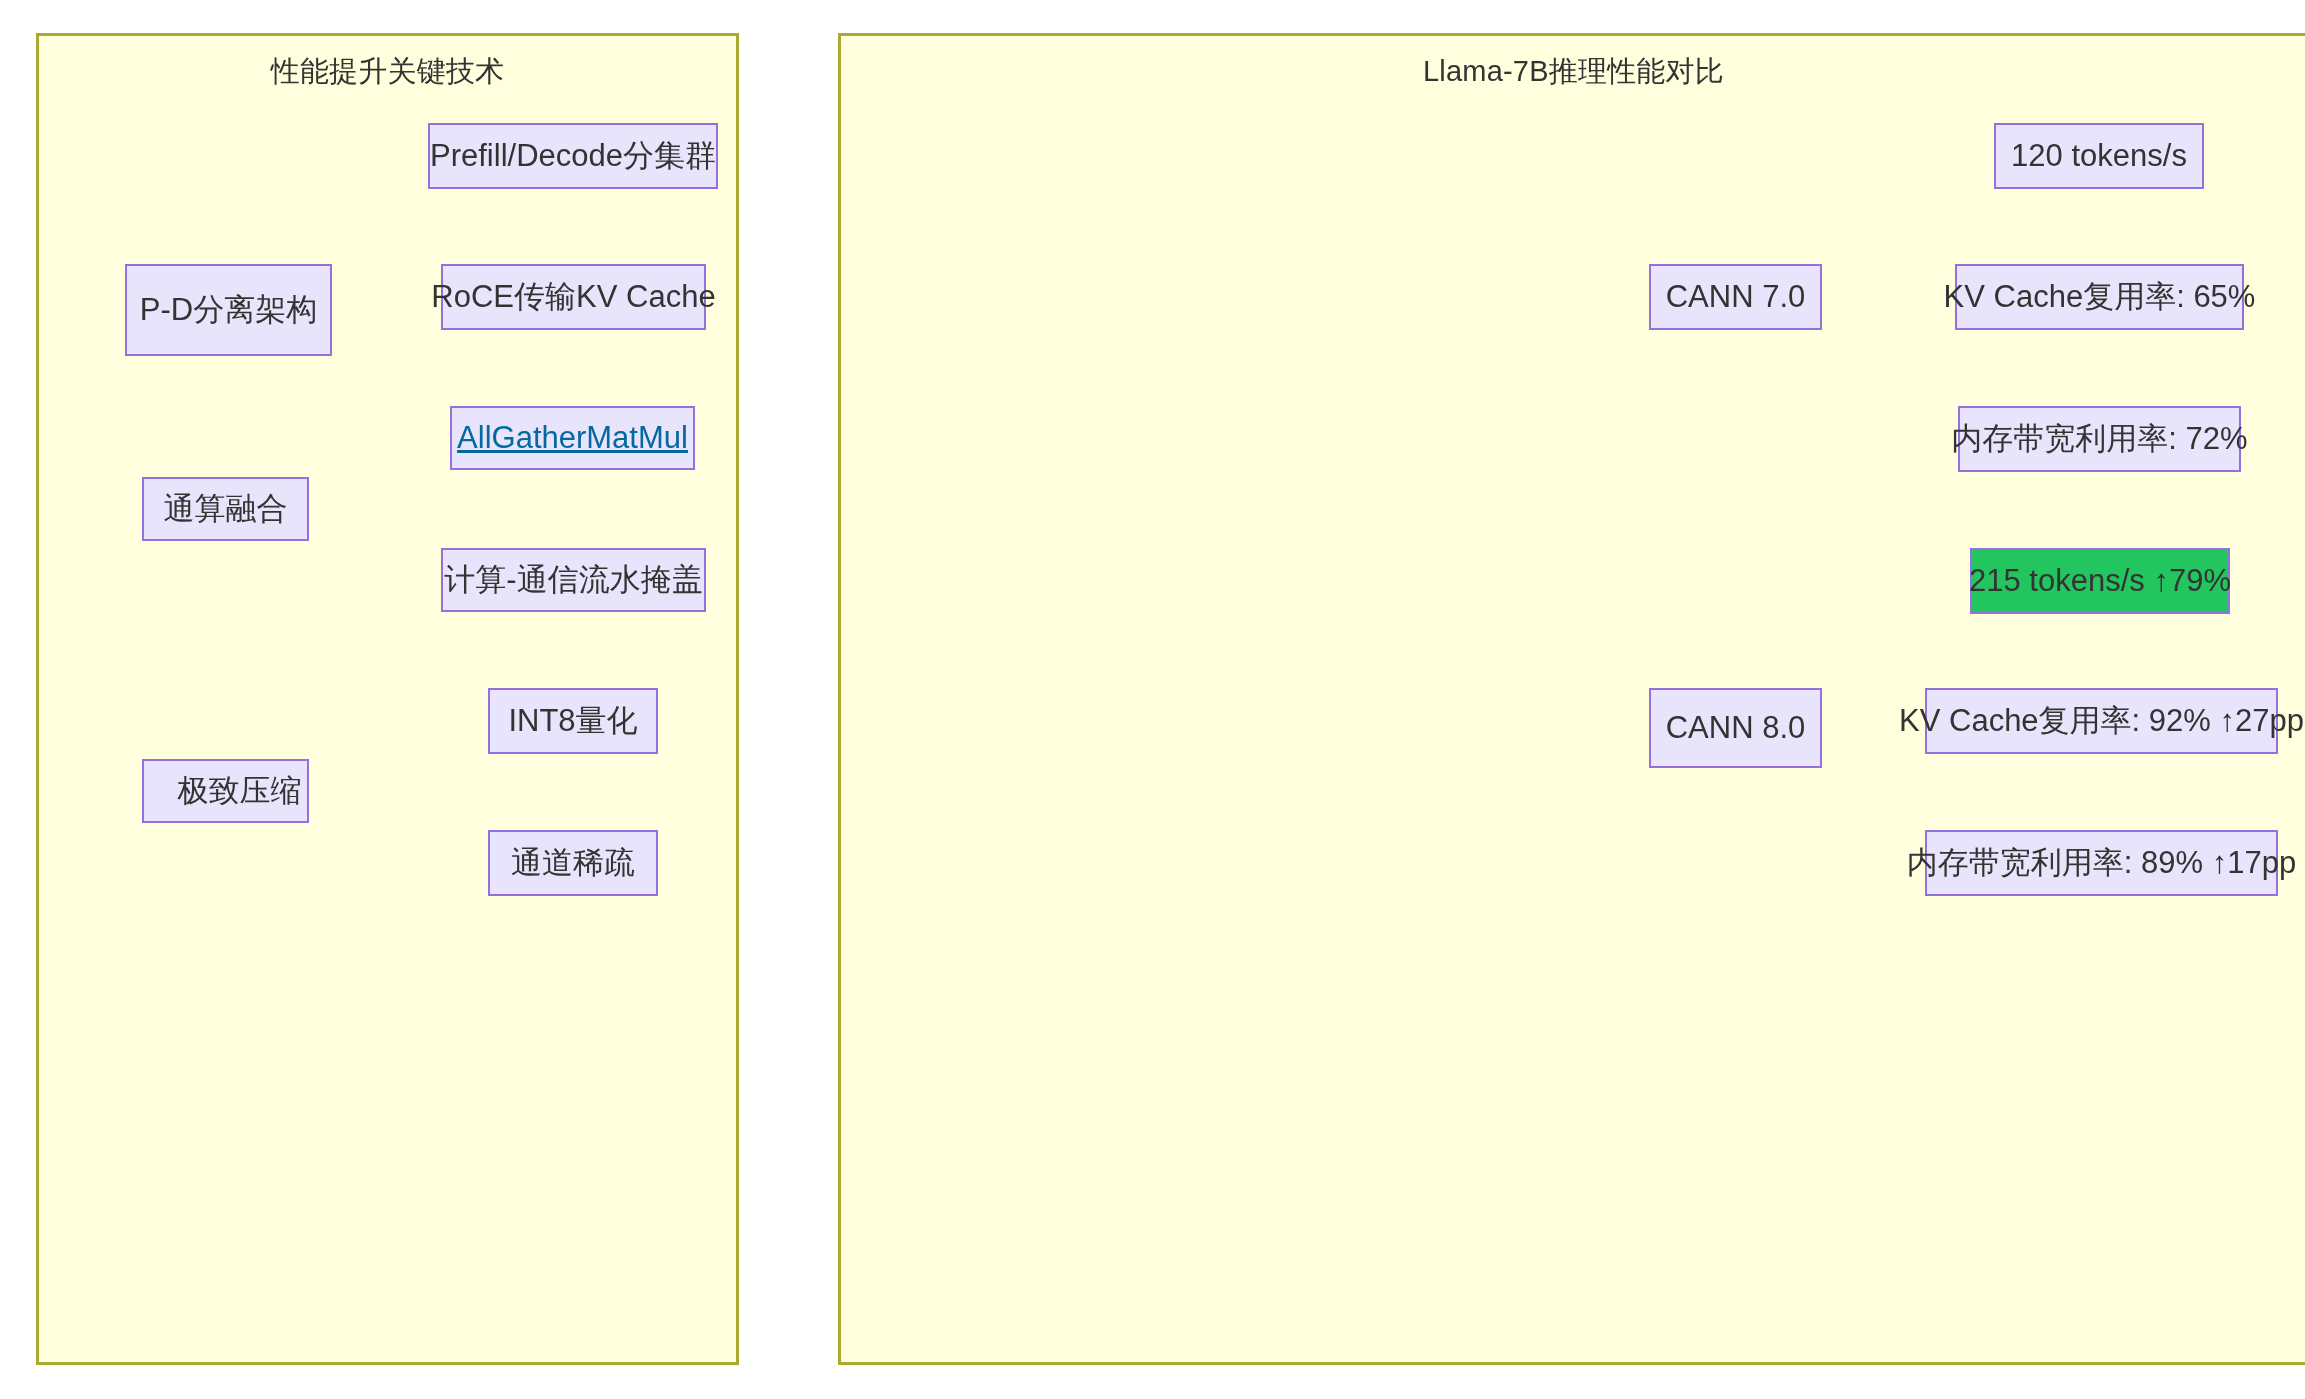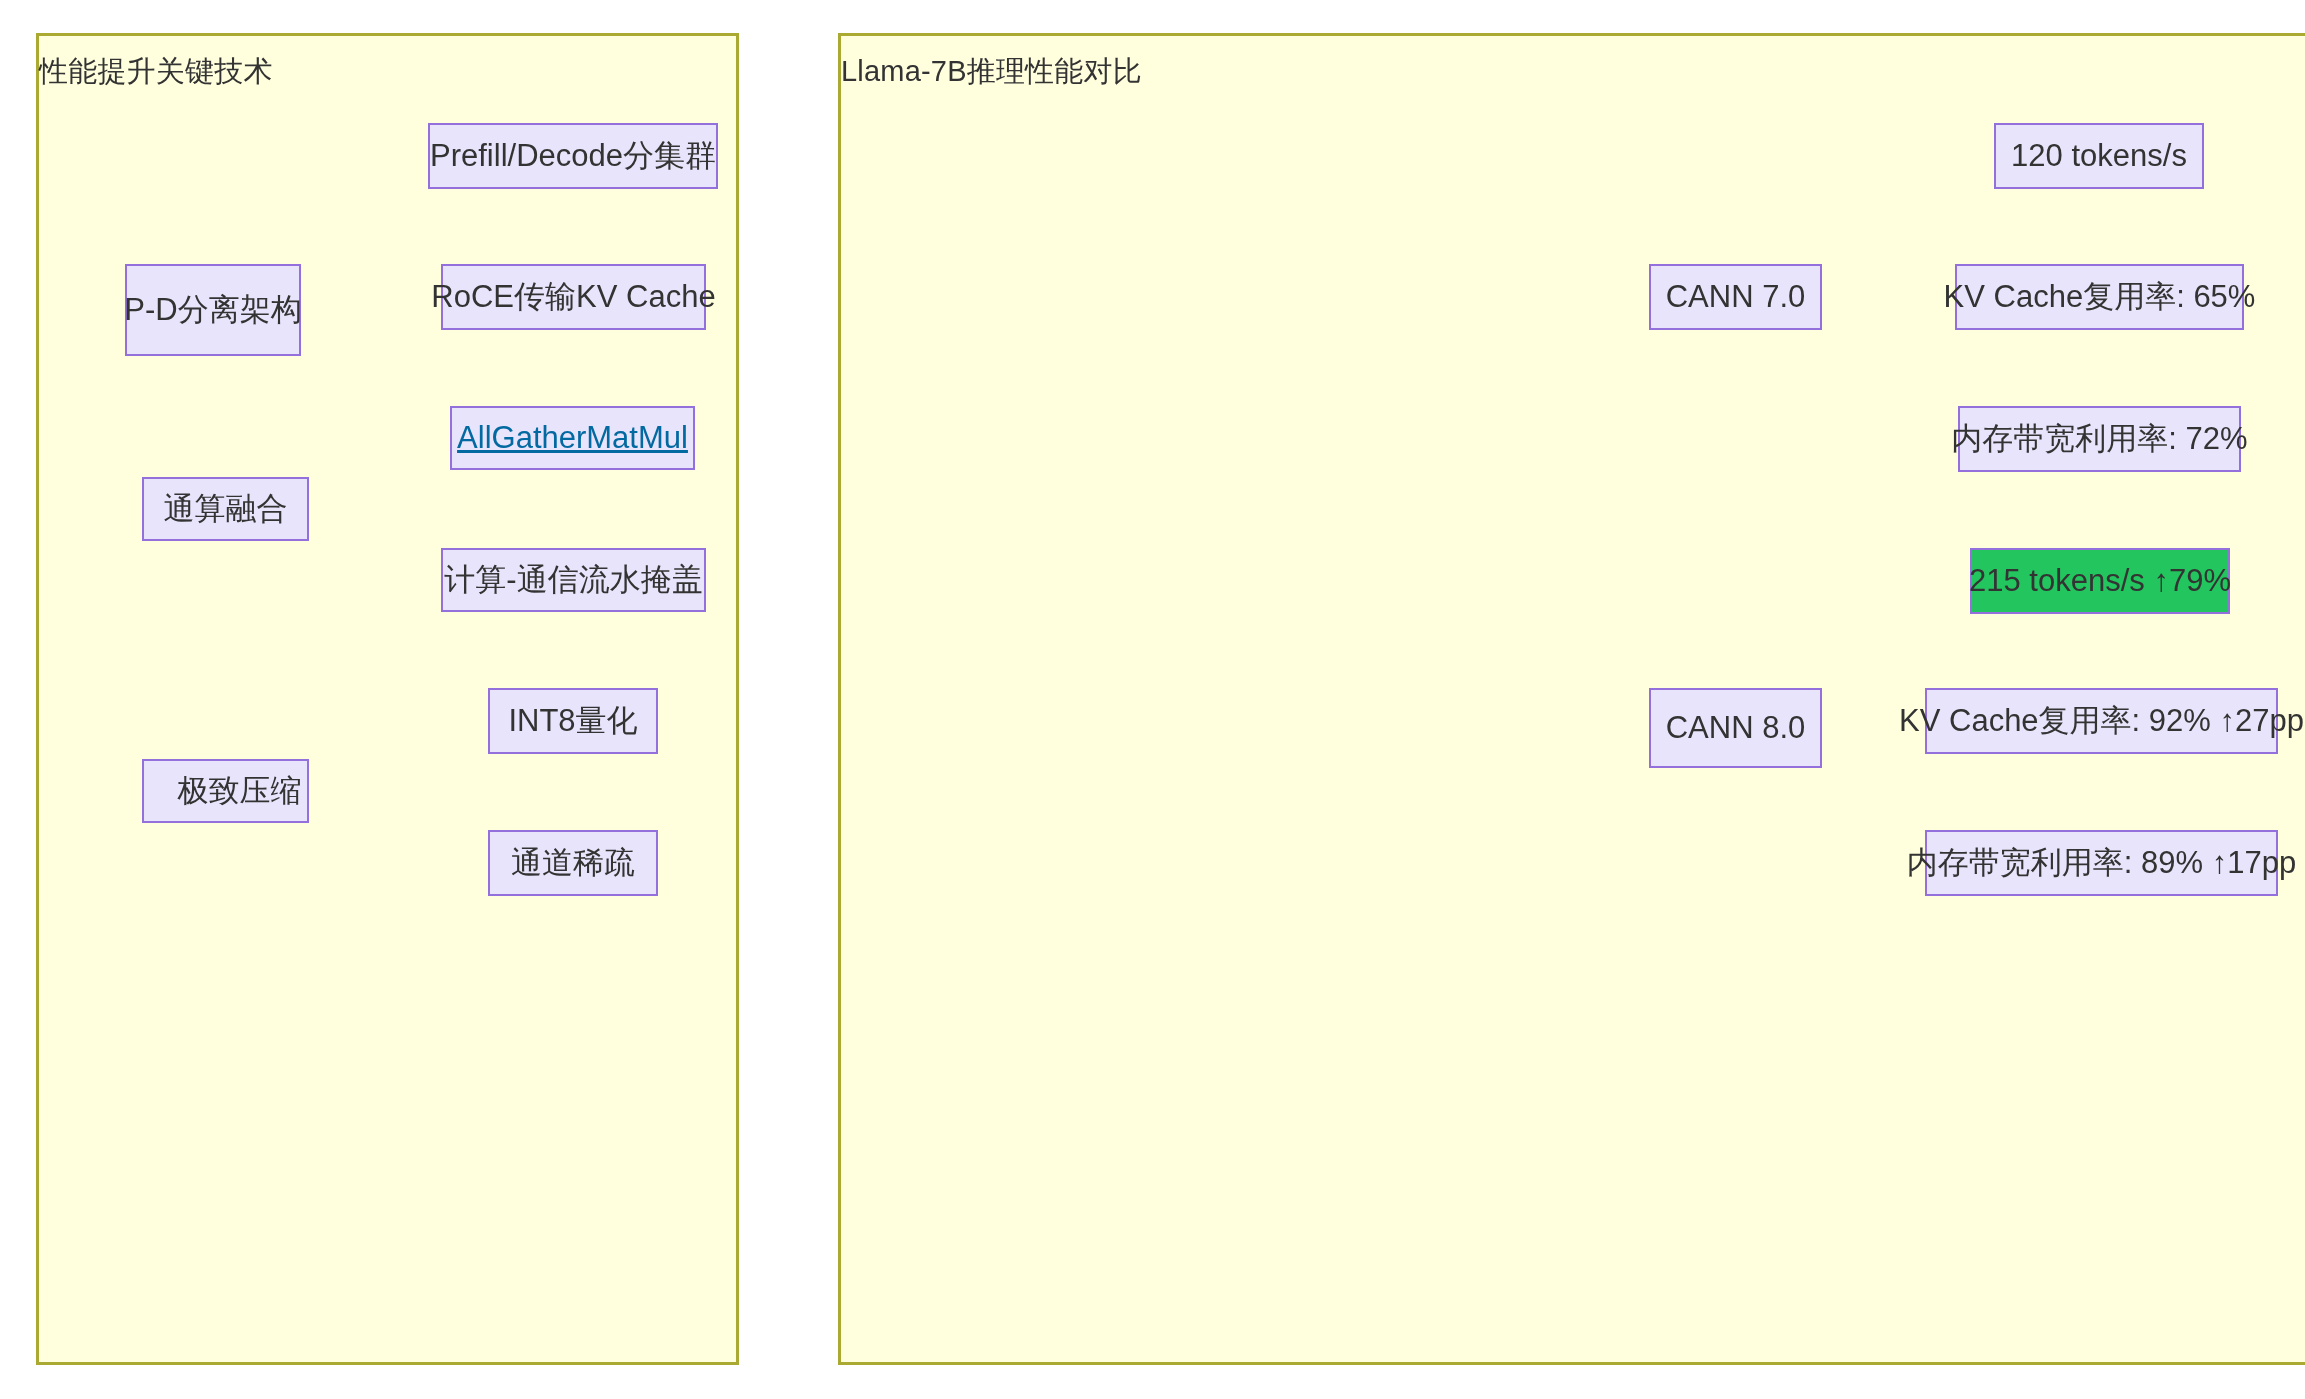--- a/index.html
+++ b/index.html
@@ -21,21 +21,21 @@
     position: absolute;
     background: #ffffde;
     border: 3px solid #aaaa33;
     box-sizing: border-box;
   }
   .subgraph-title {
     position: absolute;
     top: 16px;
     left: 0;
     width: 100%;
-    text-align: left;
+    text-align: center;
     font-size: 29px;
     color: #333333;
     letter-spacing: 0.2px;
     white-space: nowrap;
   }
   .node {
     position: absolute;
     background: #e8e4fb;
     border: 2px solid #9370db;
     box-sizing: border-box;
@@ -90,21 +90,21 @@
       </g>
   </svg>
   <div id="panel-layer">
       <div class="subgraph" style="left: 36px; top: 33px; width: 703px; height: 1332px; background: rgb(255, 255, 222); border-color: rgb(170, 170, 51);">
         <div class="subgraph-title" style="color: rgb(51, 51, 51);">性能提升关键技术</div>
       </div>
       <div class="subgraph" style="left: 838px; top: 33px; width: 1471px; height: 1332px; background: rgb(255, 255, 222); border-color: rgb(170, 170, 51);">
         <div class="subgraph-title" style="color: rgb(51, 51, 51);">Llama-7B推理性能对比</div>
       </div>
     </div>
-<div class="node" style="left: 125px; top: 264px; width: 176px; height: 92px; background: rgb(232, 228, 251); border-color: rgb(147, 112, 219);">
+<div class="node" style="left: 125px; top: 264px; width: 207px; height: 92px; background: rgb(232, 228, 251); border-color: rgb(147, 112, 219);">
       <span style="color: rgb(51, 51, 51);">P-D分离架构</span>
     </div>
     <div class="node" style="left: 428px; top: 123px; width: 290px; height: 66px; background: rgb(232, 228, 251); border-color: rgb(147, 112, 219);">
       <span style="color: rgb(51, 51, 51);">Prefill/Decode分集群</span>
     </div>
     <div class="node" style="left: 441px; top: 264px; width: 265px; height: 66px; background: rgb(232, 228, 251); border-color: rgb(147, 112, 219);">
       <span style="color: rgb(51, 51, 51);">RoCE传输KV Cache</span>
     </div>
     <div class="node" style="left: 142px; top: 477px; width: 167px; height: 64px; background: rgb(232, 228, 251); border-color: rgb(147, 112, 219);">
       <span style="color: rgb(51, 51, 51);">通算融合</span>

